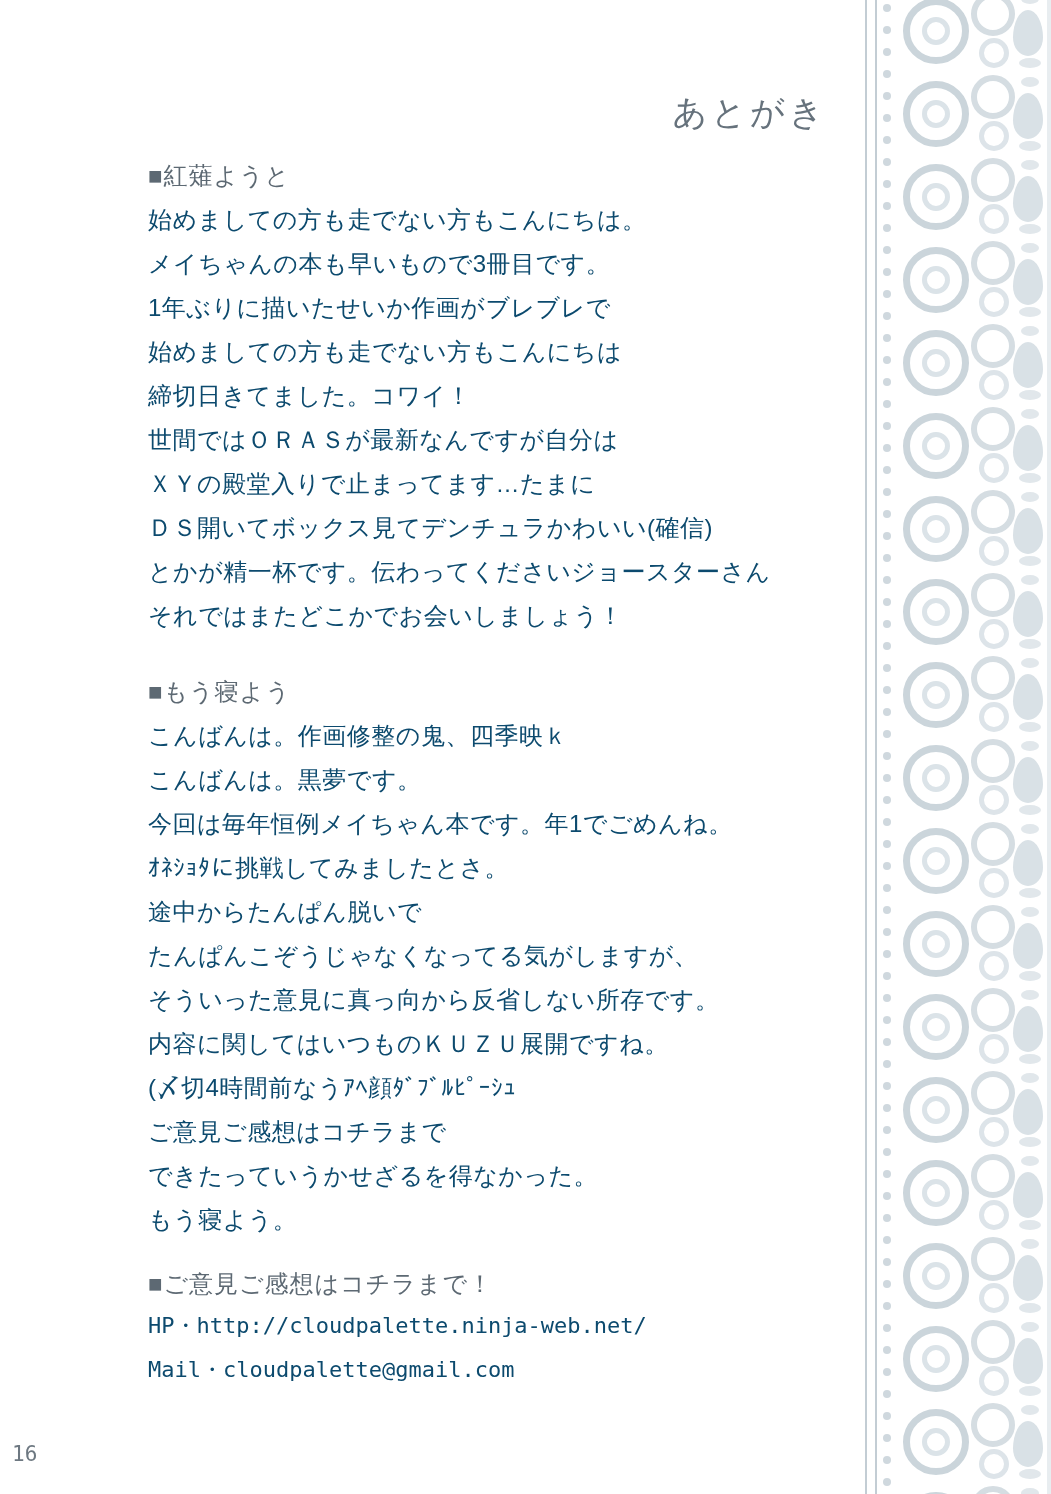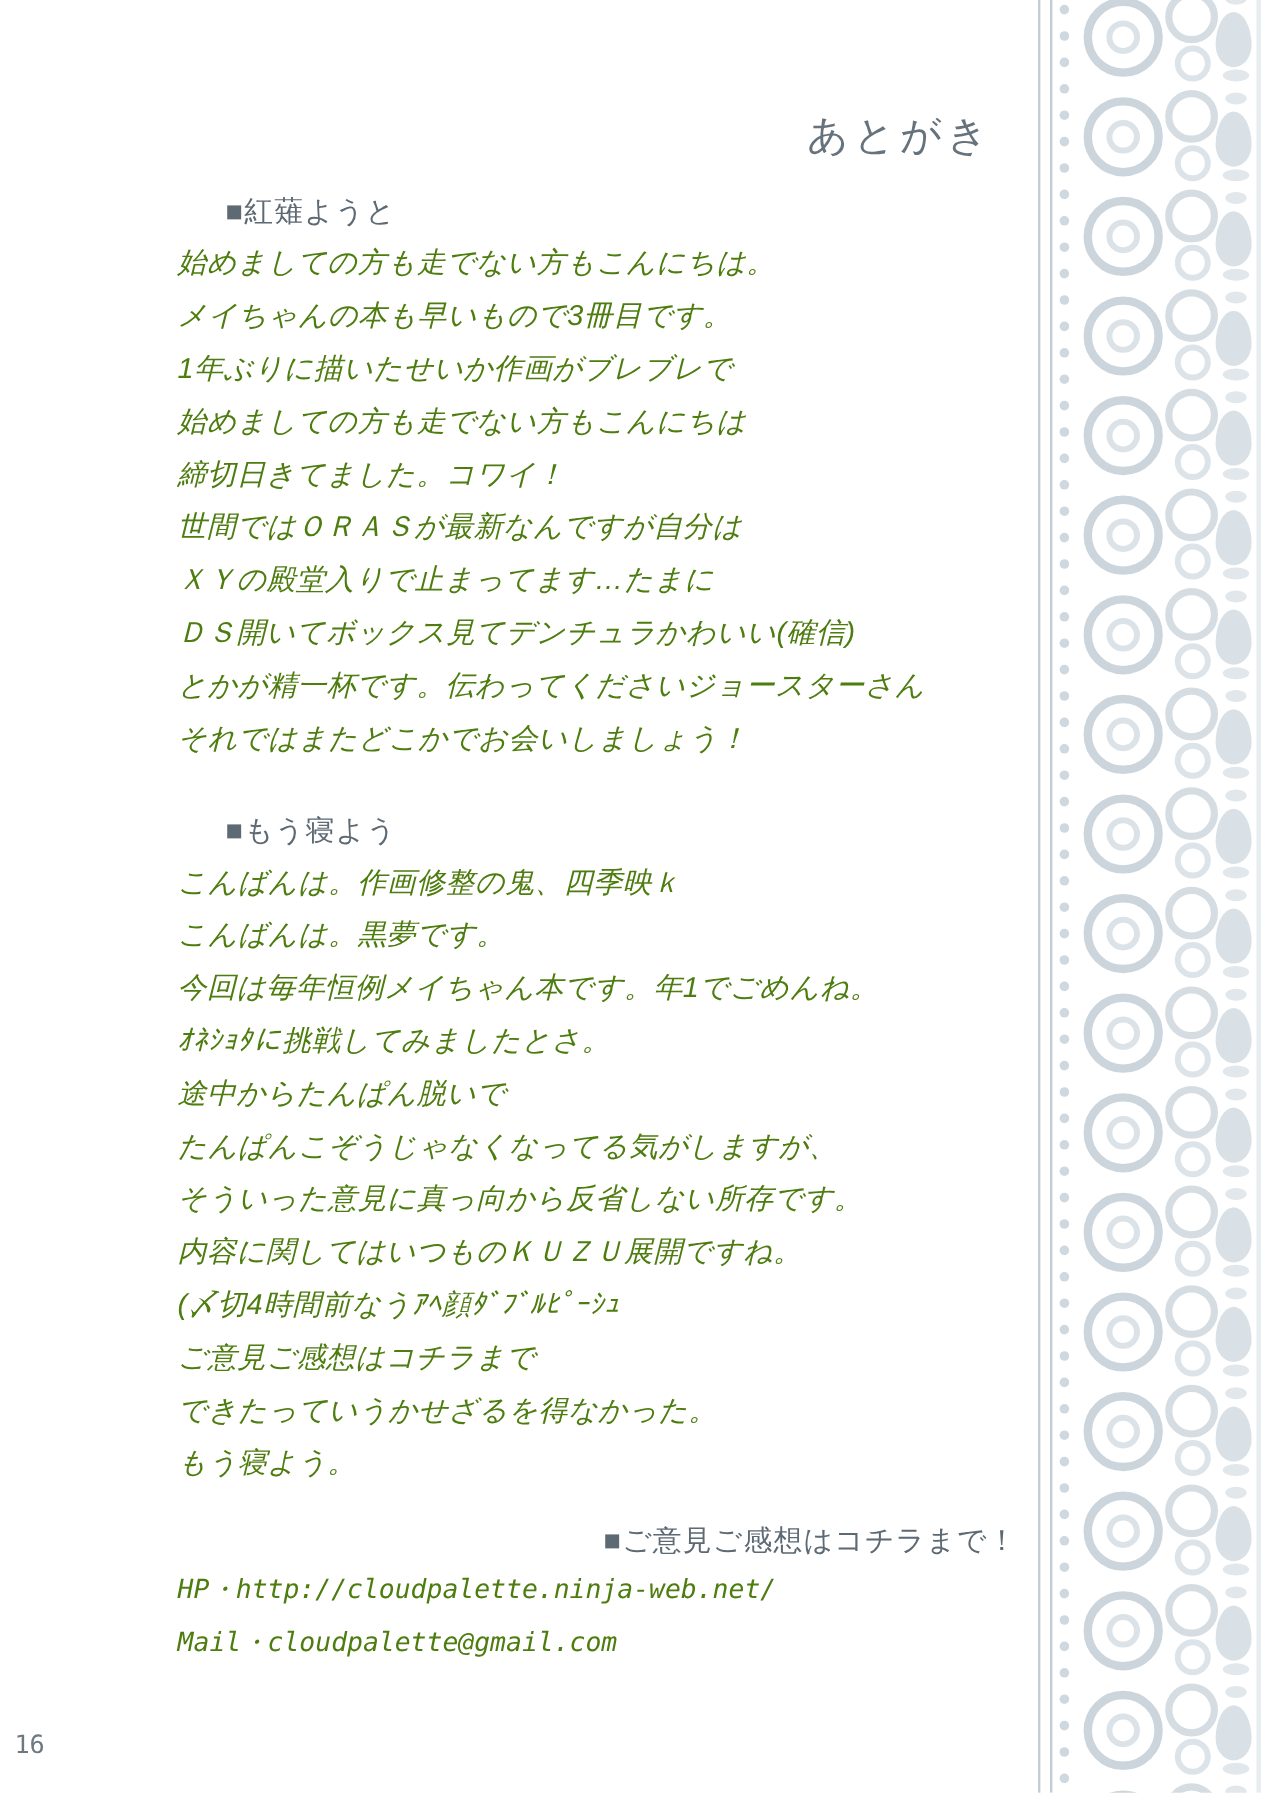--- a/index.html
+++ b/index.html
@@ -160,38 +160,36 @@
   }
 
   .block {
     margin-bottom: 38px;
   }
   .heading {
     font-size: 24px;
     letter-spacing: 1px;
     color: #5d6973;
     margin-bottom: 6px;
-    margin-left: 40px;
   }
   .line {
     font-size: 24px;
     line-height: 44px;
     letter-spacing: 0.5px;
-    color: #4d7c0f;
+    color: #0c4a6e;
     white-space: pre;
-    font-style: italic;
   }
 
   .contact {
     position: absolute;
     left: 148px;
     top: 1268px;
     width: 700px;
   }
-  .contact .heading { margin-bottom: 4px; text-align: right; }
+  .contact .heading { margin-bottom: 4px; }
   .contact .line {
     font-family: "DejaVu Sans Mono", monospace;
     font-size: 22px;
     line-height: 44px;
     letter-spacing: 0px;
   }
 
   .folio {
     position: absolute;
     left: 12px;

